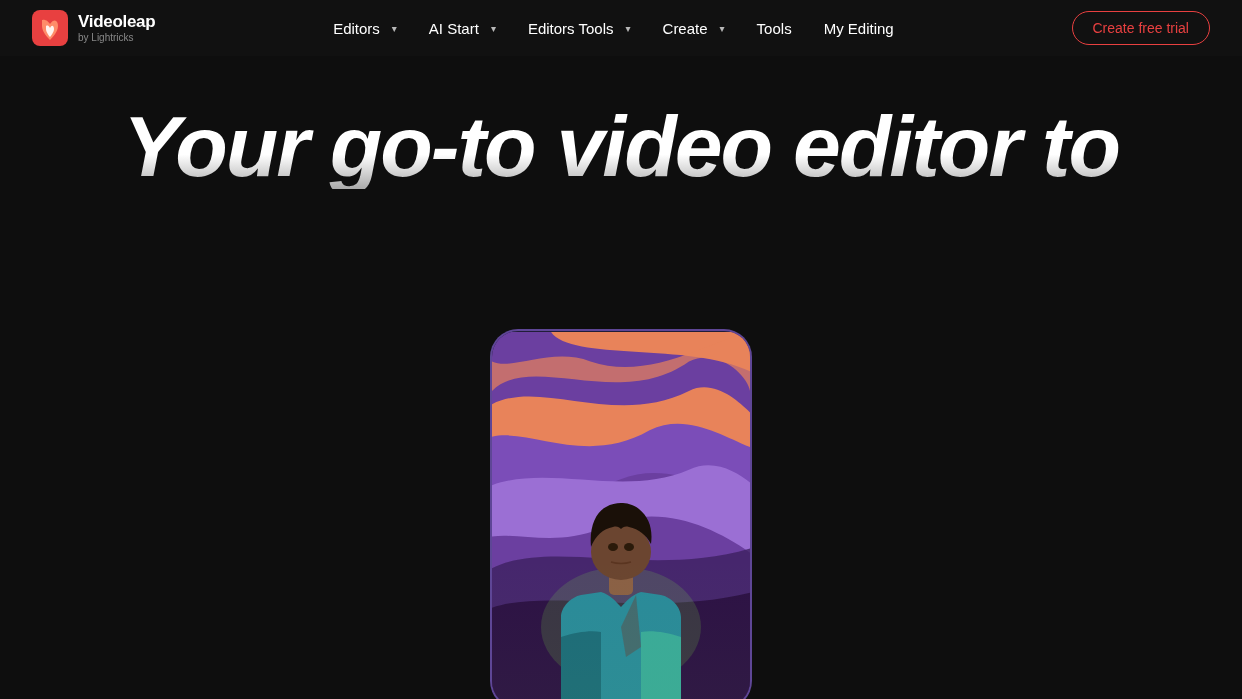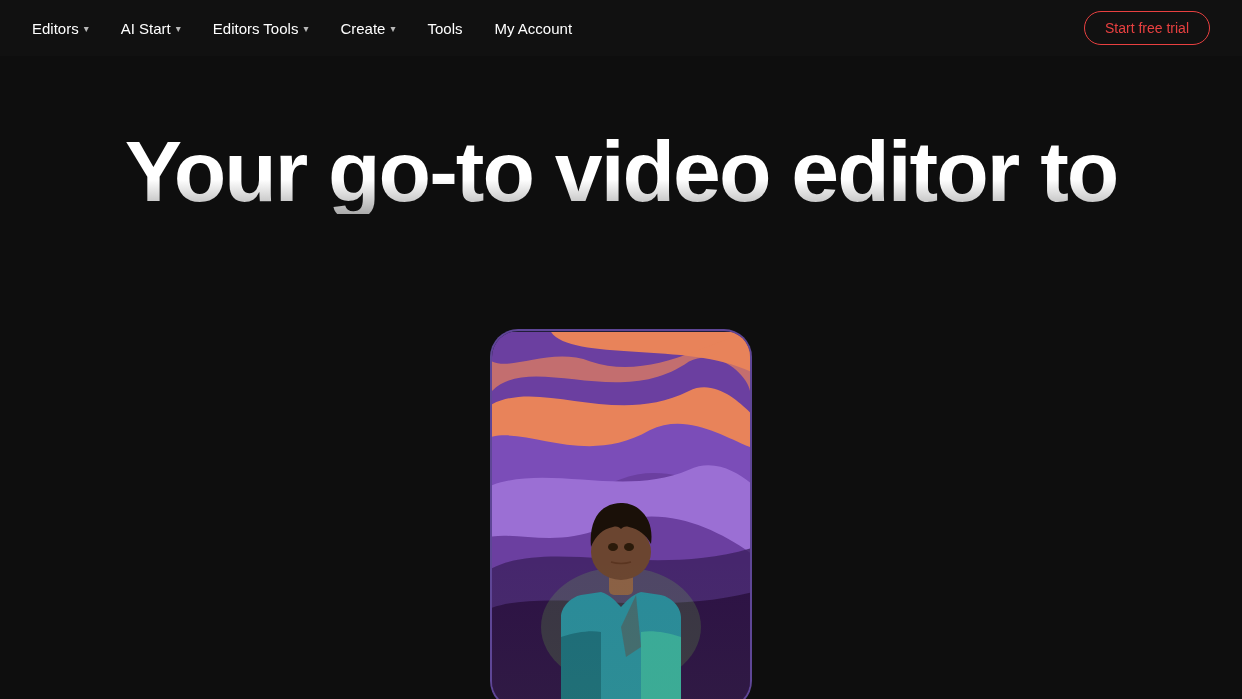--- a/index.html
+++ b/index.html
@@ -61,21 +61,21 @@
 
     .navbar-nav {
       display: flex;
       align-items: center;
       gap: 32px;
     }
 
     .nav-item {
       display: flex;
       align-items: center;
-      gap: 5px;
+      gap: 12px;
       color: #ffffff;
       font-size: 15px;
       font-weight: 400;
       cursor: pointer;
       white-space: nowrap;
     }
 
     .nav-item .chevron {
       font-size: 10px;
       opacity: 0.7;
@@ -103,24 +103,25 @@
       width: 100%;
       height: calc(699px - 56px);
       display: flex;
       flex-direction: column;
       align-items: center;
       background: #0e0e0e;
       overflow: hidden;
     }
 
     .hero-headline {
-      margin-top: 72px;
+      margin-top: 47px;
       text-align: center;
       z-index: 2;
       position: relative;
+      font-style: italic;
     }
 
     .hero-title {
       font-size: 86px;
       font-weight: 900;
       color: #ffffff;
       line-height: 1.0;
       letter-spacing: -2px;
       text-align: center;
       max-width: 1100px;
@@ -167,20 +168,32 @@
       transform: translateX(-50%);
       width: 200px;
       height: 260px;
       z-index: 2;
     }
   </style>
 </head>
 <body>
 
 <nav class="navbar">
+  <div class="navbar-left">
+
+    <svg class="logo-icon" viewBox="0 0 36 36" fill="none" xmlns="http://www.w3.org/2000/svg">
+      <rect width="36" height="36" rx="8" fill="#e84040"></rect>
+      <path d="M10 10 C10 10, 14 8, 18 14 C22 8, 26 10, 26 16 C26 22, 20 28, 18 30 C16 28, 10 22, 10 16 Z" fill="#ff8c69"></path>
+      <path d="M14 16 C14 16, 16 14, 18 18 C20 14, 22 16, 22 19 C22 22, 19 26, 18 27 C17 26, 14 22, 14 19 Z" fill="white" opacity="0.9"></path>
+    </svg>
+    <div class="logo-text">
+      <span class="logo-title">Videoleap</span>
+      <span class="logo-subtitle">by Lightricks</span>
+    </div>
+  </div>
 
   <div class="navbar-nav">
     <div class="nav-item">
       <span>Editors</span>
       <span class="chevron">▾</span>
     </div>
     <div class="nav-item">
       <span>AI Start</span>
       <span class="chevron">▾</span>
     </div>
@@ -189,25 +202,25 @@
       <span class="chevron">▾</span>
     </div>
     <div class="nav-item">
       <span>Create</span>
       <span class="chevron">▾</span>
     </div>
     <div class="nav-item no-arrow">
       <span>Tools</span>
     </div>
     <div class="nav-item no-arrow">
-      <span>My Account</span>
-    </div>
-  </div>
-
-  <button class="start-trial-btn">Start free trial</button>
+      <span>My Editing</span>
+    </div>
+  </div>
+
+  <button class="start-trial-btn">Create free trial</button>
 </nav>
 
 <section class="hero">
   <div class="hero-headline">
     <div class="hero-title">
       <span>Your go-to video editor to</span><br>
     </div>
   </div>
 
   <div class="phone-card-wrapper">

